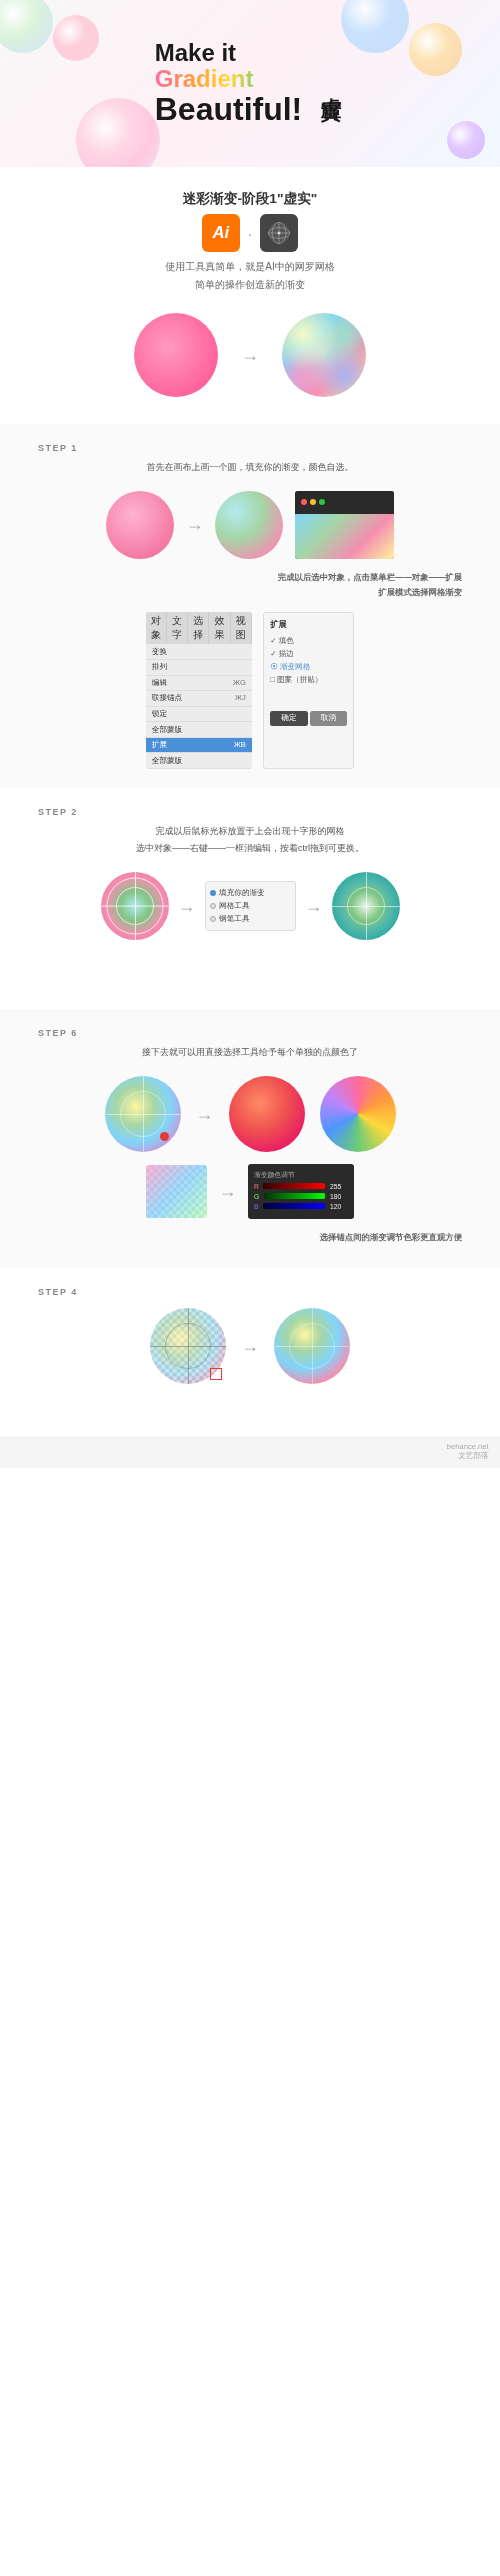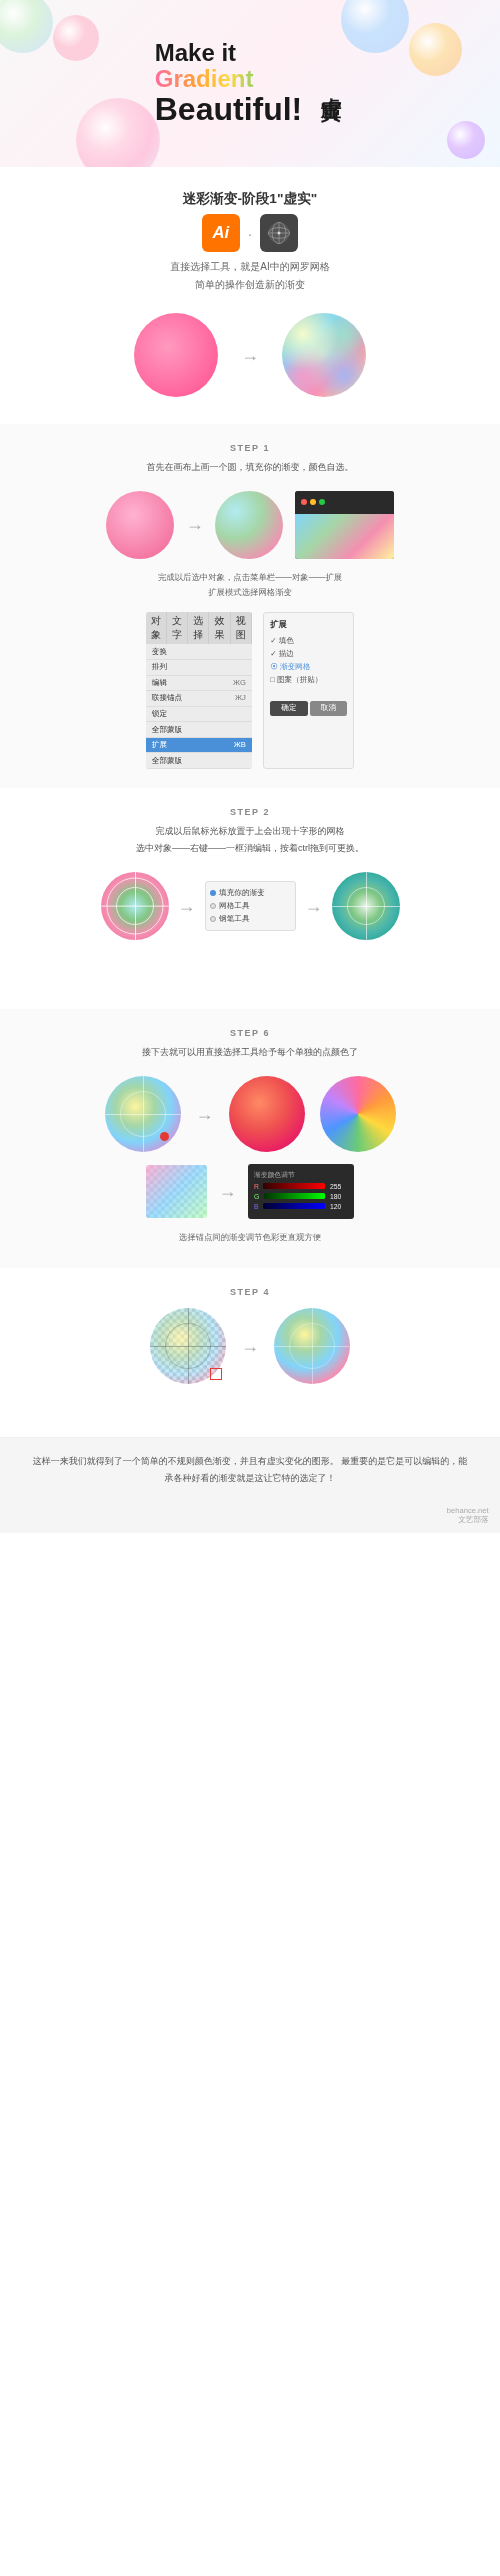--- a/index.html
+++ b/index.html
@@ -165,21 +165,21 @@
       background: radial-gradient(circle at 40% 40%, #ff9abf, #ff4d8d);
     }
 
     .arrow-right {
       font-size: 18px;
       color: #aaa;
     }
 
     
     .step-label {
-      text-align: center;
+      text-align: left;
       font-size: 9px;
       font-weight: bold;
       color: #888;
       letter-spacing: 1.5px;
       margin-bottom: 6px;
     }
 
     .step-desc {
       text-align: center;
       font-size: 9px;
@@ -234,26 +234,27 @@
       border-radius: 50%;
     }
 
     .panel-swatch {
       flex: 1;
       height: 46px;
       background: linear-gradient(135deg, #81d4fa, #a5d6a7, #f48fb1, #fff59d);
     }
 
     .step-caption {
-      text-align: center;
+      text-align: right;
       font-size: 8.4px;
       color: #666;
       line-height: 1.8;
       margin-top: 7.6px;
       margin-bottom: 11.4px;
+      font-weight: bold;
     }
 
     .menu-box {
       width: 106px;
       background: #ececec;
       border-radius: 3px;
       font-size: 8.4px;
       overflow: hidden;
     }
 
@@ -548,21 +549,21 @@
         <line x1="3" y1="17" x2="31" y2="17" stroke="#aaa" stroke-width="0.8"></line>
         <line x1="17" y1="3" x2="17" y2="31" stroke="#aaa" stroke-width="0.8"></line>
         <ellipse cx="17" cy="17" rx="9" ry="14" fill="none" stroke="#aaa" stroke-width="0.8"></ellipse>
         <ellipse cx="17" cy="17" rx="14" ry="7" fill="none" stroke="#aaa" stroke-width="0.8"></ellipse>
         <circle cx="17" cy="17" r="2" fill="#fff" opacity="0.7"></circle>
       </svg>
     </div>
   </div>
 
   <div class="section-subtitle">
-    <span>直接选择工具，就是AI中的网罗网格</span><br>
+    <span>使用工具真简单，就是AI中的网罗网格</span><br>
     <span>简单的操作创造新的渐变</span>
   </div>
 
   <div class="demo-row">
     <div class="circle-pink"></div>
     <div class="arrow-right">→</div>
     <div class="gradient-sphere"></div>
   </div>
 </div>
 
@@ -607,21 +608,21 @@
       <div class="menu-item highlight">扩展 <span style="float:right;">ЖB</span></div>
       <div class="menu-item">全部蒙版</div>
     </div>
 
     <div class="expand-box">
       <div class="expand-title">扩展</div>
       <div class="expand-option">✓ 填色</div>
       <div class="expand-option">✓ 描边</div>
       <div class="expand-option selected">⦿ 渐变网格</div>
       <div class="expand-option">□ 图案（拼贴）</div>
-      <div style="display:flex; gap:2px; margin-top:10px;">
+      <div style="display:flex; gap:2px; margin-top:20px;">
         <div class="expand-btn" style="flex:1;">确定</div>
         <div class="expand-btn" style="flex:1; background:#888;">取消</div>
       </div>
     </div>
   </div>
 </div>
 
 <div class="step-wrapper white">
   <div class="step-label">STEP 2</div>
   <div class="step-desc">
@@ -747,23 +748,19 @@
       </div>
 
       <div style="position:absolute;top:4.6px;right:4.6px;font-size:10.6px;color:rgba(255,255,255,0.8);">+</div>
     </div>
   </div>
 
   <div style="height:30px;"></div>
 </div>
 
 <div style="background:#f5f5f5; border-top: 0.8px solid #eee;">
-  <div class="bottom-text">
-    <span>这样一来我们就得到了一个简单的不规则颜色渐变，并且有虚实变化的图形。
-最重要的是它是可以编辑的，能承各种好看的渐变就是这让它特的选定了！</span>
-  </div>
 
   <div style="text-align:right; padding:3.8px 11.4px 7.6px; font-size:7.6px; color:#aaa;">
     <div>behance.net</div>
     <div>文艺部落</div>
   </div>
 </div>
 
 
 </body></html>

